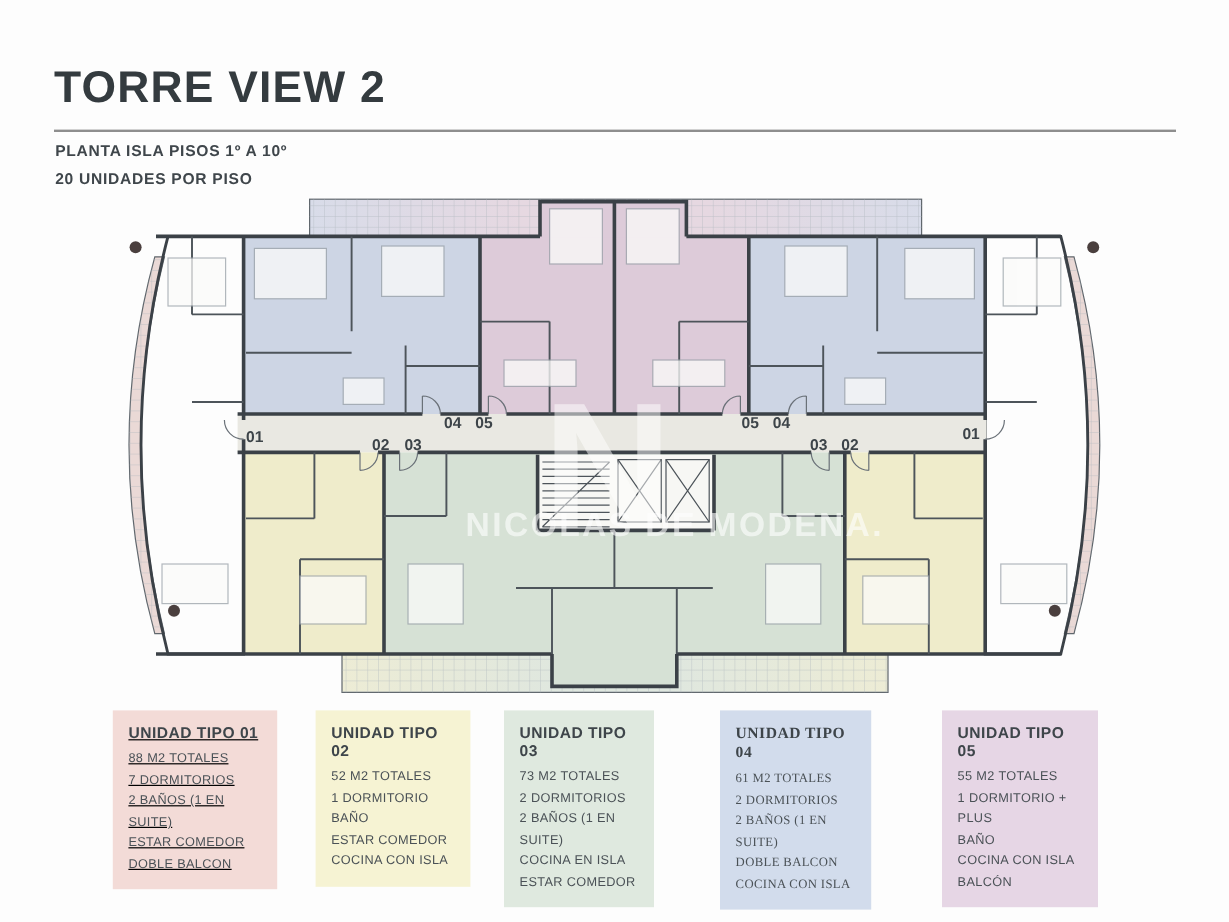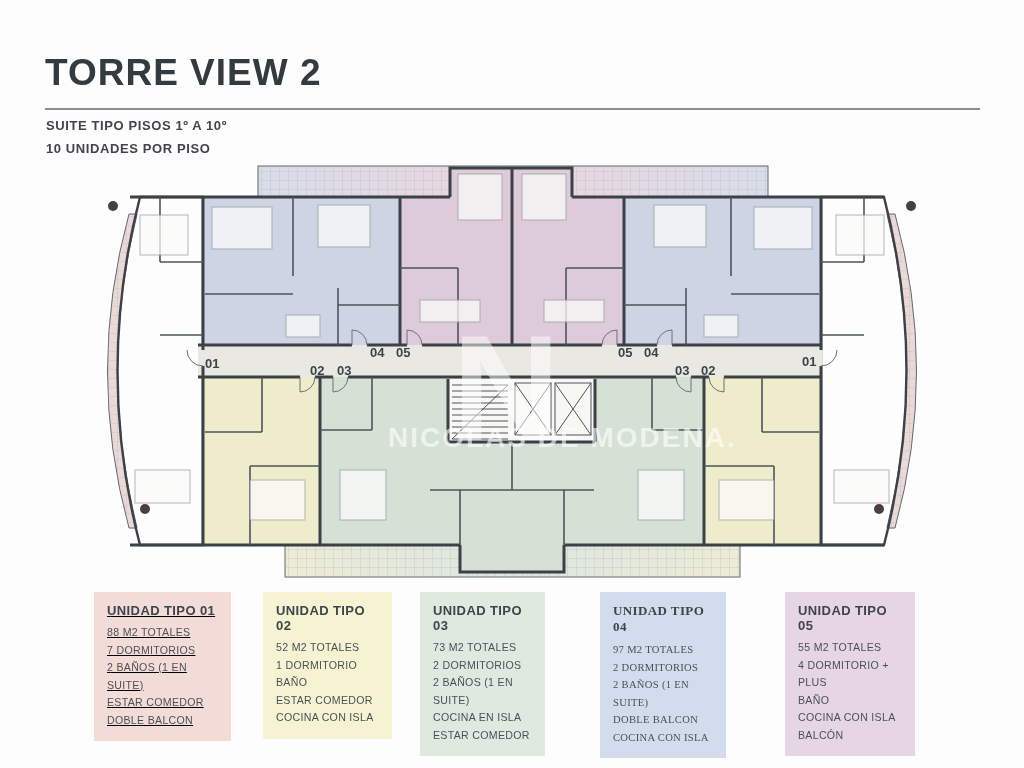--- a/index.html
+++ b/index.html
@@ -40,22 +40,22 @@
   .lg4{left:785px;width:130px;background:var(--legend05);}
 </style>
 </head>
 <body>
 
 <div id="stage">
 
   <div class="hdr">
     <h1>TORRE VIEW 2</h1>
     <div class="rule"></div>
-    <div class="sub sub1">SUITE TIPO PISOS 1º A 10º</div>
-    <div class="sub sub2">10 UNIDADES POR PISO</div>
+    <div class="sub sub1">PLANTA ISLA PISOS 1º A 10º</div>
+    <div class="sub sub2">20 UNIDADES POR PISO</div>
   </div>
 
   <svg id="plan" viewBox="0 0 1024 768">
     <defs>
       <pattern id="grid" width="9" height="9" patternUnits="userSpaceOnUse">
         <path d="M9,0H0V9" fill="none" stroke="#aeb5bc" stroke-width="0.8"></path>
       </pattern>
       <linearGradient id="gTop" x1="0" y1="0" x2="1" y2="0">
         <stop offset="0" stop-color="#d8dce9"></stop>
           <stop offset="0.35" stop-color="#e6d8e1"></stop>
@@ -213,28 +213,28 @@
   <div class="lg lg2">
     <h2>UNIDAD TIPO 03</h2>
     <div>73 M2 TOTALES</div>
     <div>2 DORMITORIOS</div>
     <div>2 BAÑOS (1 EN SUITE)</div>
     <div>COCINA EN ISLA</div>
     <div>ESTAR COMEDOR</div>
   </div>
   <div class="lg lg3">
     <h2>UNIDAD TIPO 04</h2>
-    <div>97 M2 TOTALES</div>
+    <div>61 M2 TOTALES</div>
     <div>2 DORMITORIOS</div>
     <div>2 BAÑOS (1 EN SUITE)</div>
     <div>DOBLE BALCON</div>
     <div>COCINA CON ISLA</div>
   </div>
   <div class="lg lg4">
     <h2>UNIDAD TIPO 05</h2>
     <div>55 M2 TOTALES</div>
-    <div>4 DORMITORIO + PLUS</div>
+    <div>1 DORMITORIO + PLUS</div>
     <div>BAÑO</div>
     <div>COCINA CON ISLA</div>
     <div>BALCÓN</div>
   </div>
 
 </div>
 
 </body></html>

